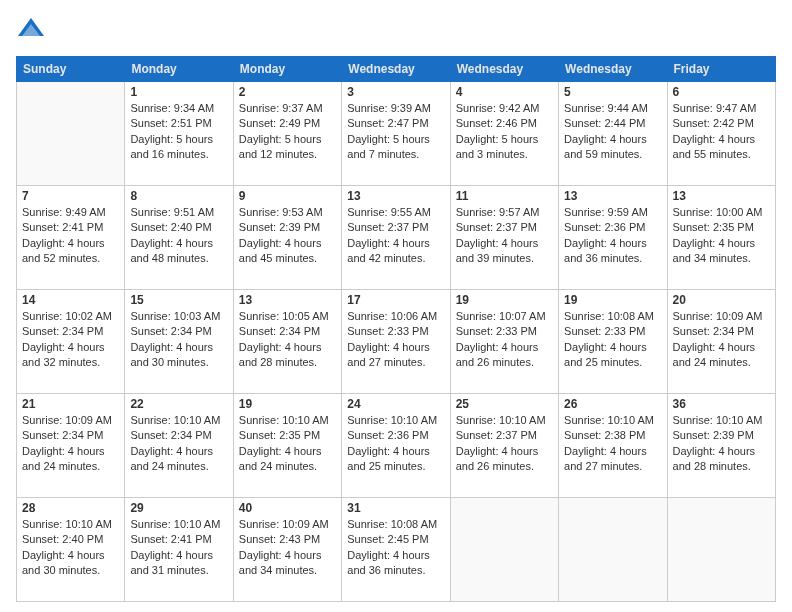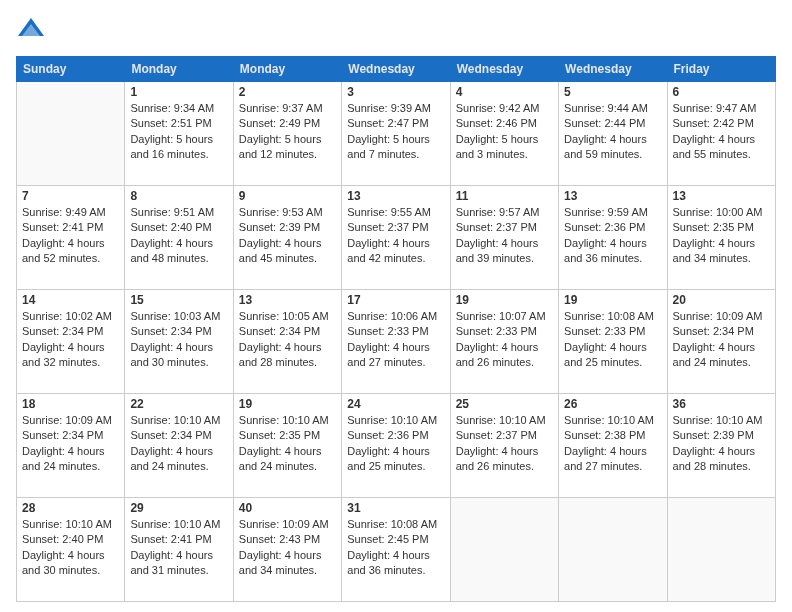--- a/index.html
+++ b/index.html
@@ -217,21 +217,21 @@
             <span class="day-num">19</span>
             <div class="day-info">Sunrise: 10:08 AM<br>Sunset: 2:33 PM<br>Daylight: 4 hours<br>and 25 minutes.</div>
           </td>
           <td>
             <span class="day-num">20</span>
             <div class="day-info">Sunrise: 10:09 AM<br>Sunset: 2:34 PM<br>Daylight: 4 hours<br>and 24 minutes.</div>
           </td>
         </tr>
         <tr>
           <td>
-            <span class="day-num">18</span>
+            <span class="day-num">21</span>
             <div class="day-info">Sunrise: 10:09 AM<br>Sunset: 2:34 PM<br>Daylight: 4 hours<br>and 24 minutes.</div>
           </td>
           <td>
             <span class="day-num">22</span>
             <div class="day-info">Sunrise: 10:10 AM<br>Sunset: 2:34 PM<br>Daylight: 4 hours<br>and 24 minutes.</div>
           </td>
           <td>
             <span class="day-num">19</span>
             <div class="day-info">Sunrise: 10:10 AM<br>Sunset: 2:35 PM<br>Daylight: 4 hours<br>and 24 minutes.</div>
           </td>

